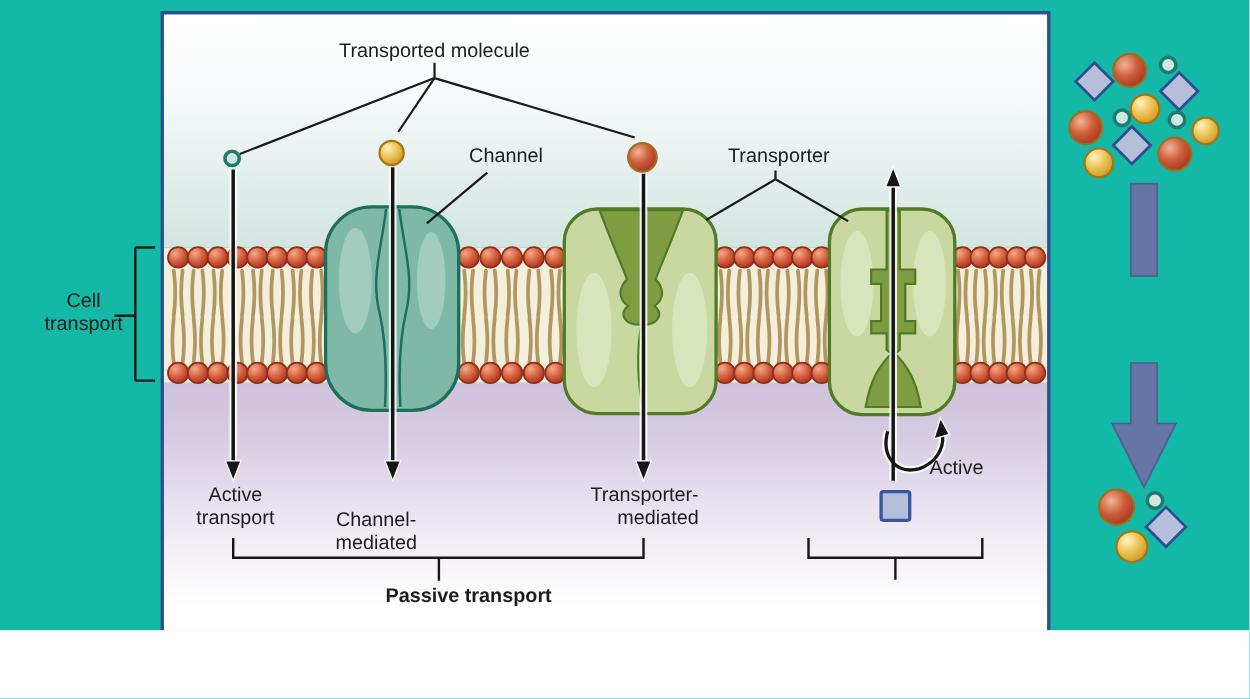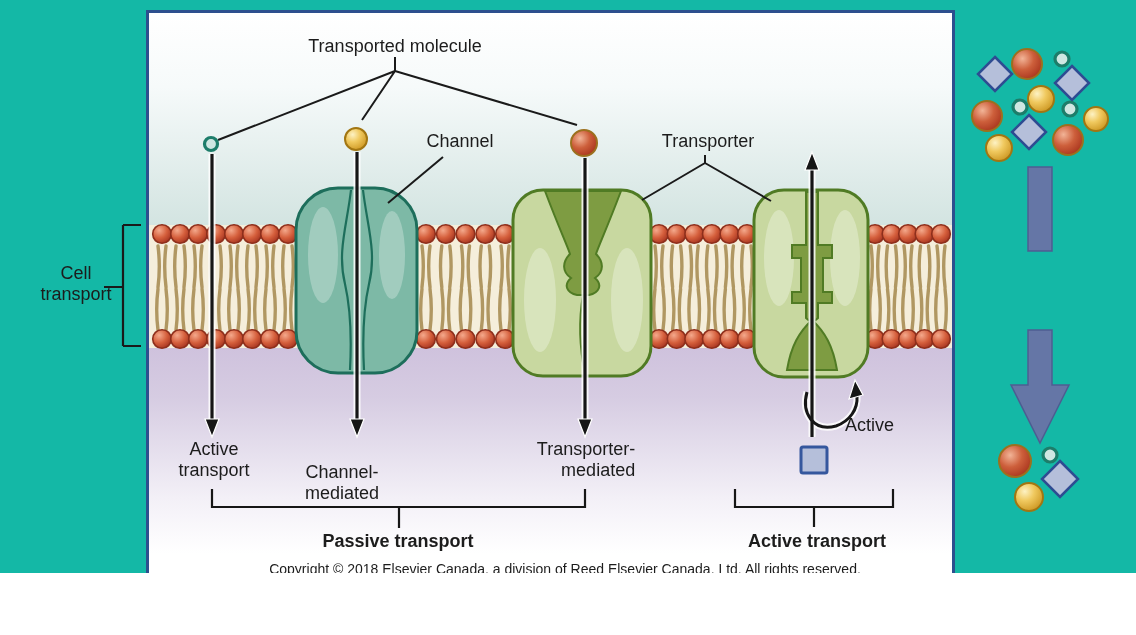--- a/index.html
+++ b/index.html
@@ -1,21 +1,21 @@
 <!DOCTYPE html>
 <html><head>
 <meta charset="utf-8">
 <style>
   html,body{margin:0;padding:0;background:#ffffff;}
   .stage{position:relative;width:1136px;height:573px;background:#14b8a6;overflow:hidden;
          font-family:Liberation Sans, sans-serif;color:#1c1c1c;}
   .stage svg{position:absolute;left:0;top:0;}
   .lbl{position:absolute;font-size:18px;line-height:21px;white-space:nowrap;color:#1c1c1c;}
   .ctr{transform:translateX(-50%);text-align:center;}
-  .bold{font-weight:bold;}
+  .bold{font-weight:bold;margin-left:28px;}
   .small{font-size:14px;}
   .rt{font-size:18px;line-height:25px;}
 </style>
 </head>
 <body>
 
 <div class="stage">
 
 <svg width="1136" height="635" viewBox="0 0 1136 635">
   <defs>
@@ -316,18 +316,16 @@
   <div>mediated</div>
 </div>
 <div class="lbl ctr" style="left:586px;top:439px;text-align:right;">
   <div>Transporter-</div>
   <div>mediated</div>
 </div>
 
 <div class="lbl" style="left:845px;top:415px;">Active</div>
 
 <div class="lbl ctr bold" style="left:398px;top:531px;">Passive transport</div>
-<div class="lbl ctr bold" style="left:817px;top:531px;">Active transport</div>
-
-<div class="lbl ctr small" style="left:565px;top:559px;">Copyright © 2018 Elsevier Canada, a division of Reed Elsevier Canada, Ltd. All rights reserved.</div>
+
 
 
 </div>
 
 </body></html>

